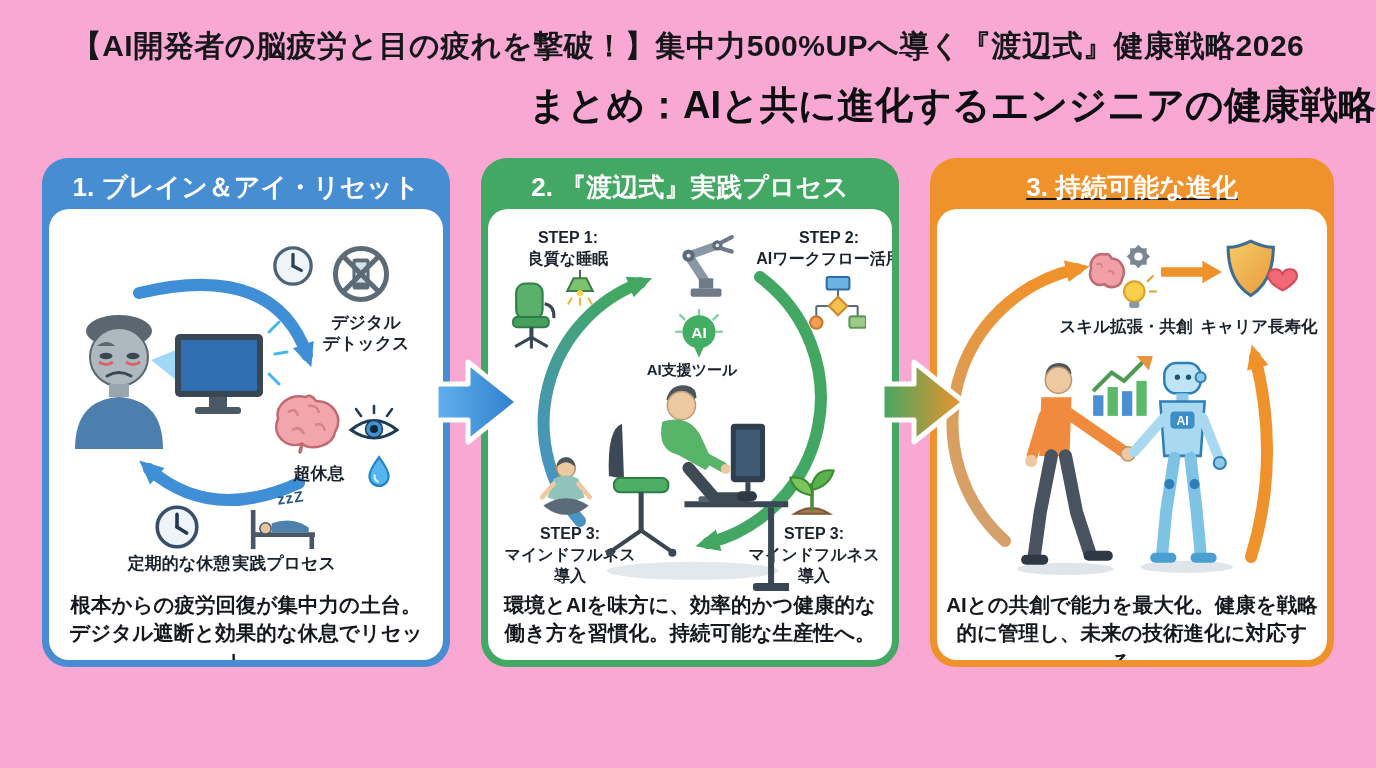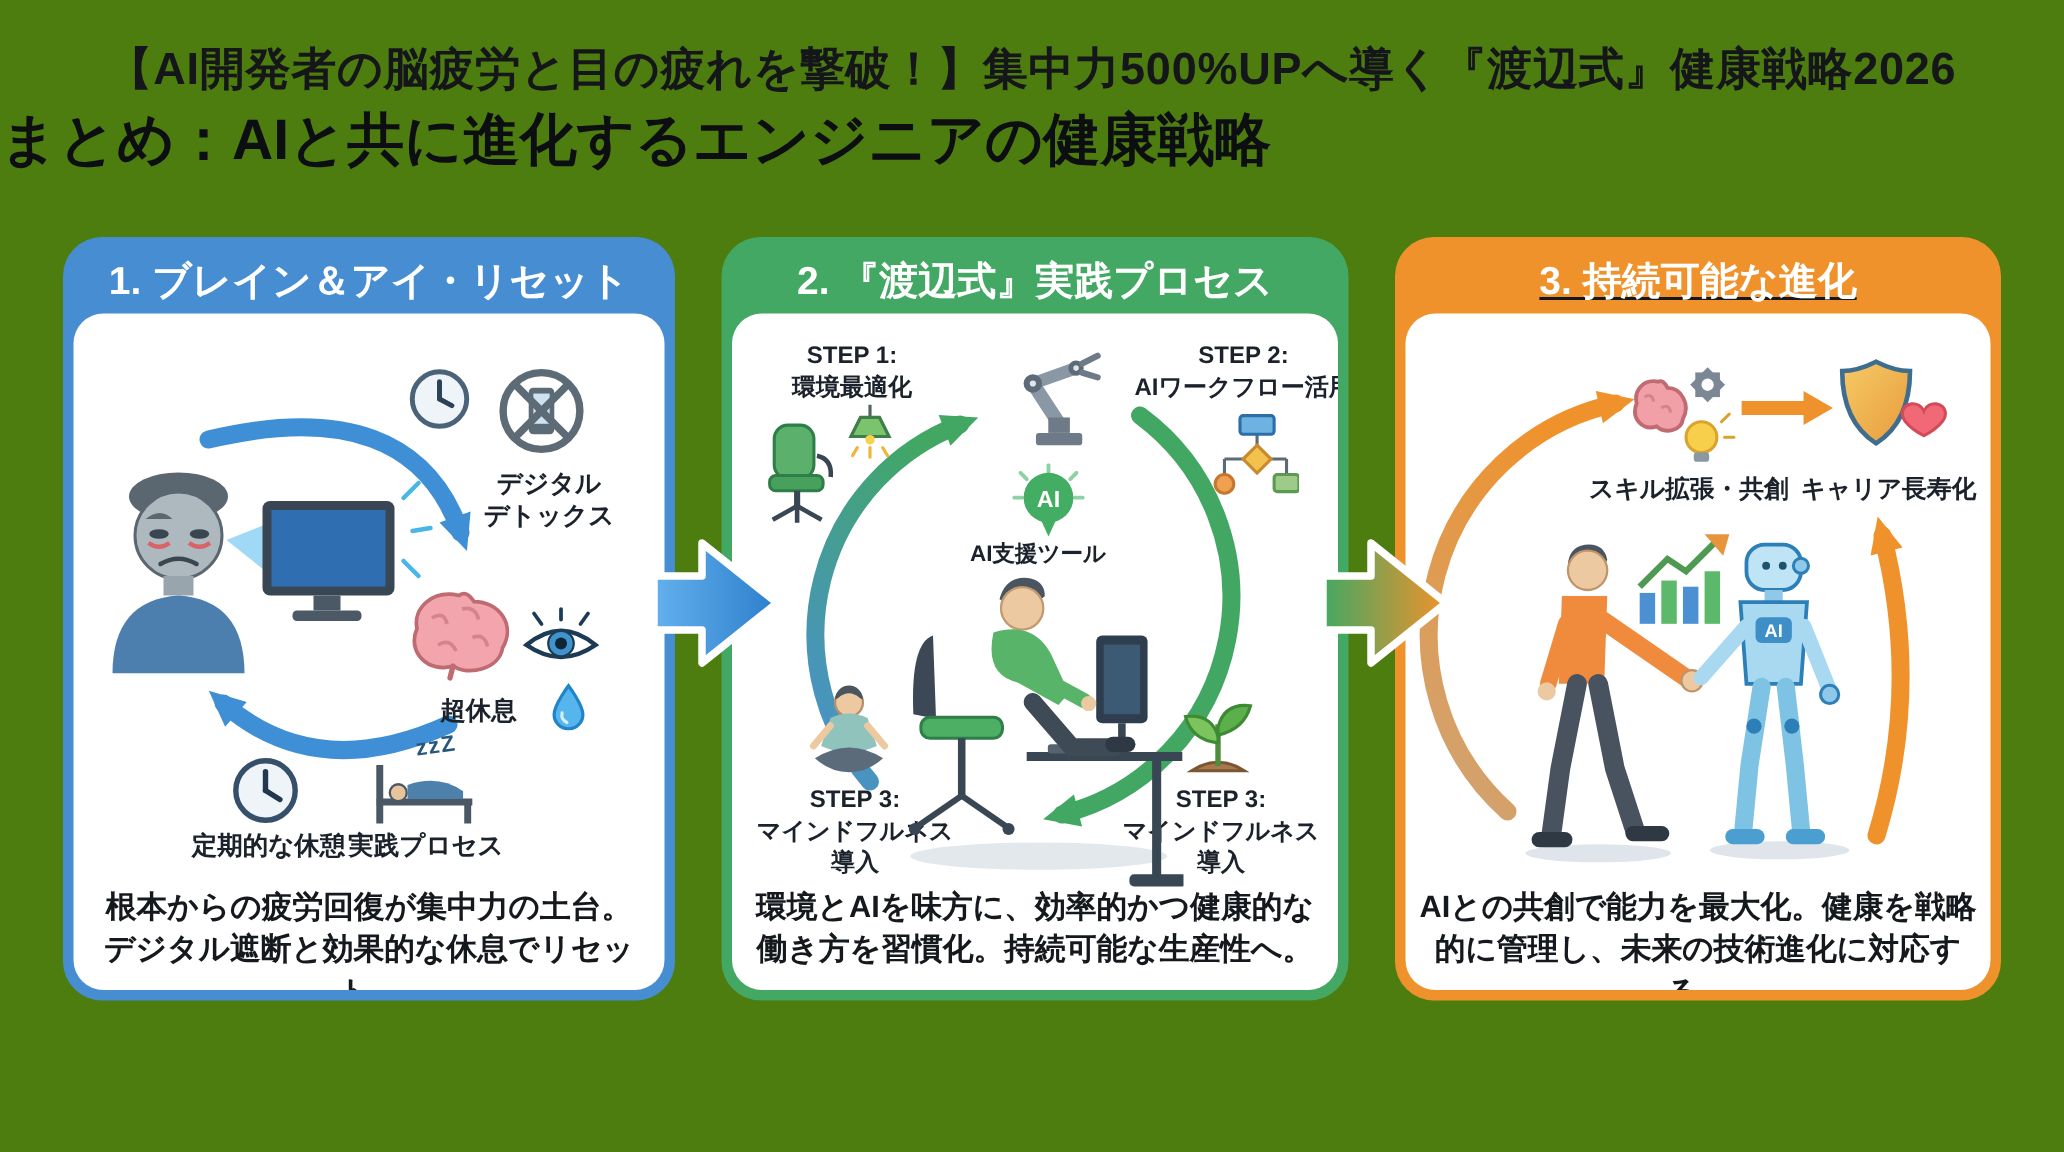--- a/index.html
+++ b/index.html
@@ -1,19 +1,19 @@
 <!DOCTYPE html>
 <html><head>
 <meta charset="utf-8">
 <style>
   html,body{margin:0;padding:0;}
-  .page{position:relative;width:1376px;height:768px;background:#4d7c0f;overflow:hidden;
+  .page{position:relative;width:1376px;height:768px;background:#f9a8d4;overflow:hidden;
         font-family:"Liberation Sans","DejaVu Sans",sans-serif;color:#15181d;}
   .main-title{padding-top:26px;text-align:center;font-size:30px;font-weight:bold;letter-spacing:.5px;color:#14161a;}
-  .subtitle{margin-top:1px;text-align:left;font-size:38px;font-weight:bold;color:#0c0e11;}
+  .subtitle{margin-top:13px;text-align:right;font-size:38px;font-weight:bold;color:#0c0e11;}
   .panels-row{position:absolute;top:158px;left:42px;width:1292px;height:509px;display:flex;justify-content:space-between;}
   .panel{box-sizing:border-box;border-radius:26px;padding:7px;height:509px;}
   .panel h2{margin:0;height:44px;line-height:44px;text-align:center;color:#fff;font-size:26px;font-weight:bold;}
   .content{position:relative;background:#fff;border-radius:20px;height:451px;overflow:hidden;}
   .abs{position:absolute;}
   .cap{position:absolute;font-weight:bold;color:#1b222b;text-align:center;font-size:17px;line-height:1.25;}
   .step{position:absolute;font-weight:bold;color:#1b222b;text-align:center;font-size:16px;line-height:1.3;}
   .ml{white-space:pre-line;}
   .summary{position:absolute;left:0;right:0;top:382px;text-align:center;font-size:20.5px;font-weight:bold;line-height:1.38;color:#15181d;white-space:pre-line;}
   .cycle{position:absolute;left:0;top:0;}
@@ -163,21 +163,21 @@
             </linearGradient>
             <marker id="mg2" markerUnits="userSpaceOnUse" markerWidth="30" markerHeight="30" refX="13" refY="13" orient="auto">
               <path d="M2 2 L26 13 L2 24 z" fill="#41a763"></path>
             </marker>
           </defs>
           <path d="M 92 312 A 150 150 0 0 1 152 74" fill="none" stroke="url(#lg2)" stroke-width="12" stroke-linecap="round" marker-end="url(#mg2)"></path>
           <path d="M 272 68 A 150 150 0 0 1 220 334" fill="none" stroke="#41a763" stroke-width="12" stroke-linecap="round" marker-end="url(#mg2)"></path>
         </svg>
 
         <div class="step ml" style="left:2px;top:19px;width:156px;">STEP 1:
-環境最適化</div>
+良質な睡眠</div>
         <div class="step ml" style="left:241px;top:19px;width:200px;">STEP 2:
 AIワークフロー活用</div>
 
         <div class="abs" style="left:20px;top:72px;">
           <svg width="56" height="70" viewBox="0 0 55 68">
             <rect x="8" y="2" width="26" height="35" rx="9" fill="#5bb06c" stroke="#2f7d48" stroke-width="2"></rect>
             <rect x="5" y="35" width="35" height="10" rx="4" fill="#47a05c" stroke="#2f7d48" stroke-width="2"></rect>
             <path d="M36 22 q10 2 9 14" stroke="#394653" stroke-width="3" fill="none"></path>
             <line x1="23" y1="45" x2="23" y2="55" stroke="#394653" stroke-width="4"></line>
             <line x1="23" y1="55" x2="7" y2="64" stroke="#394653" stroke-width="3"></line>

